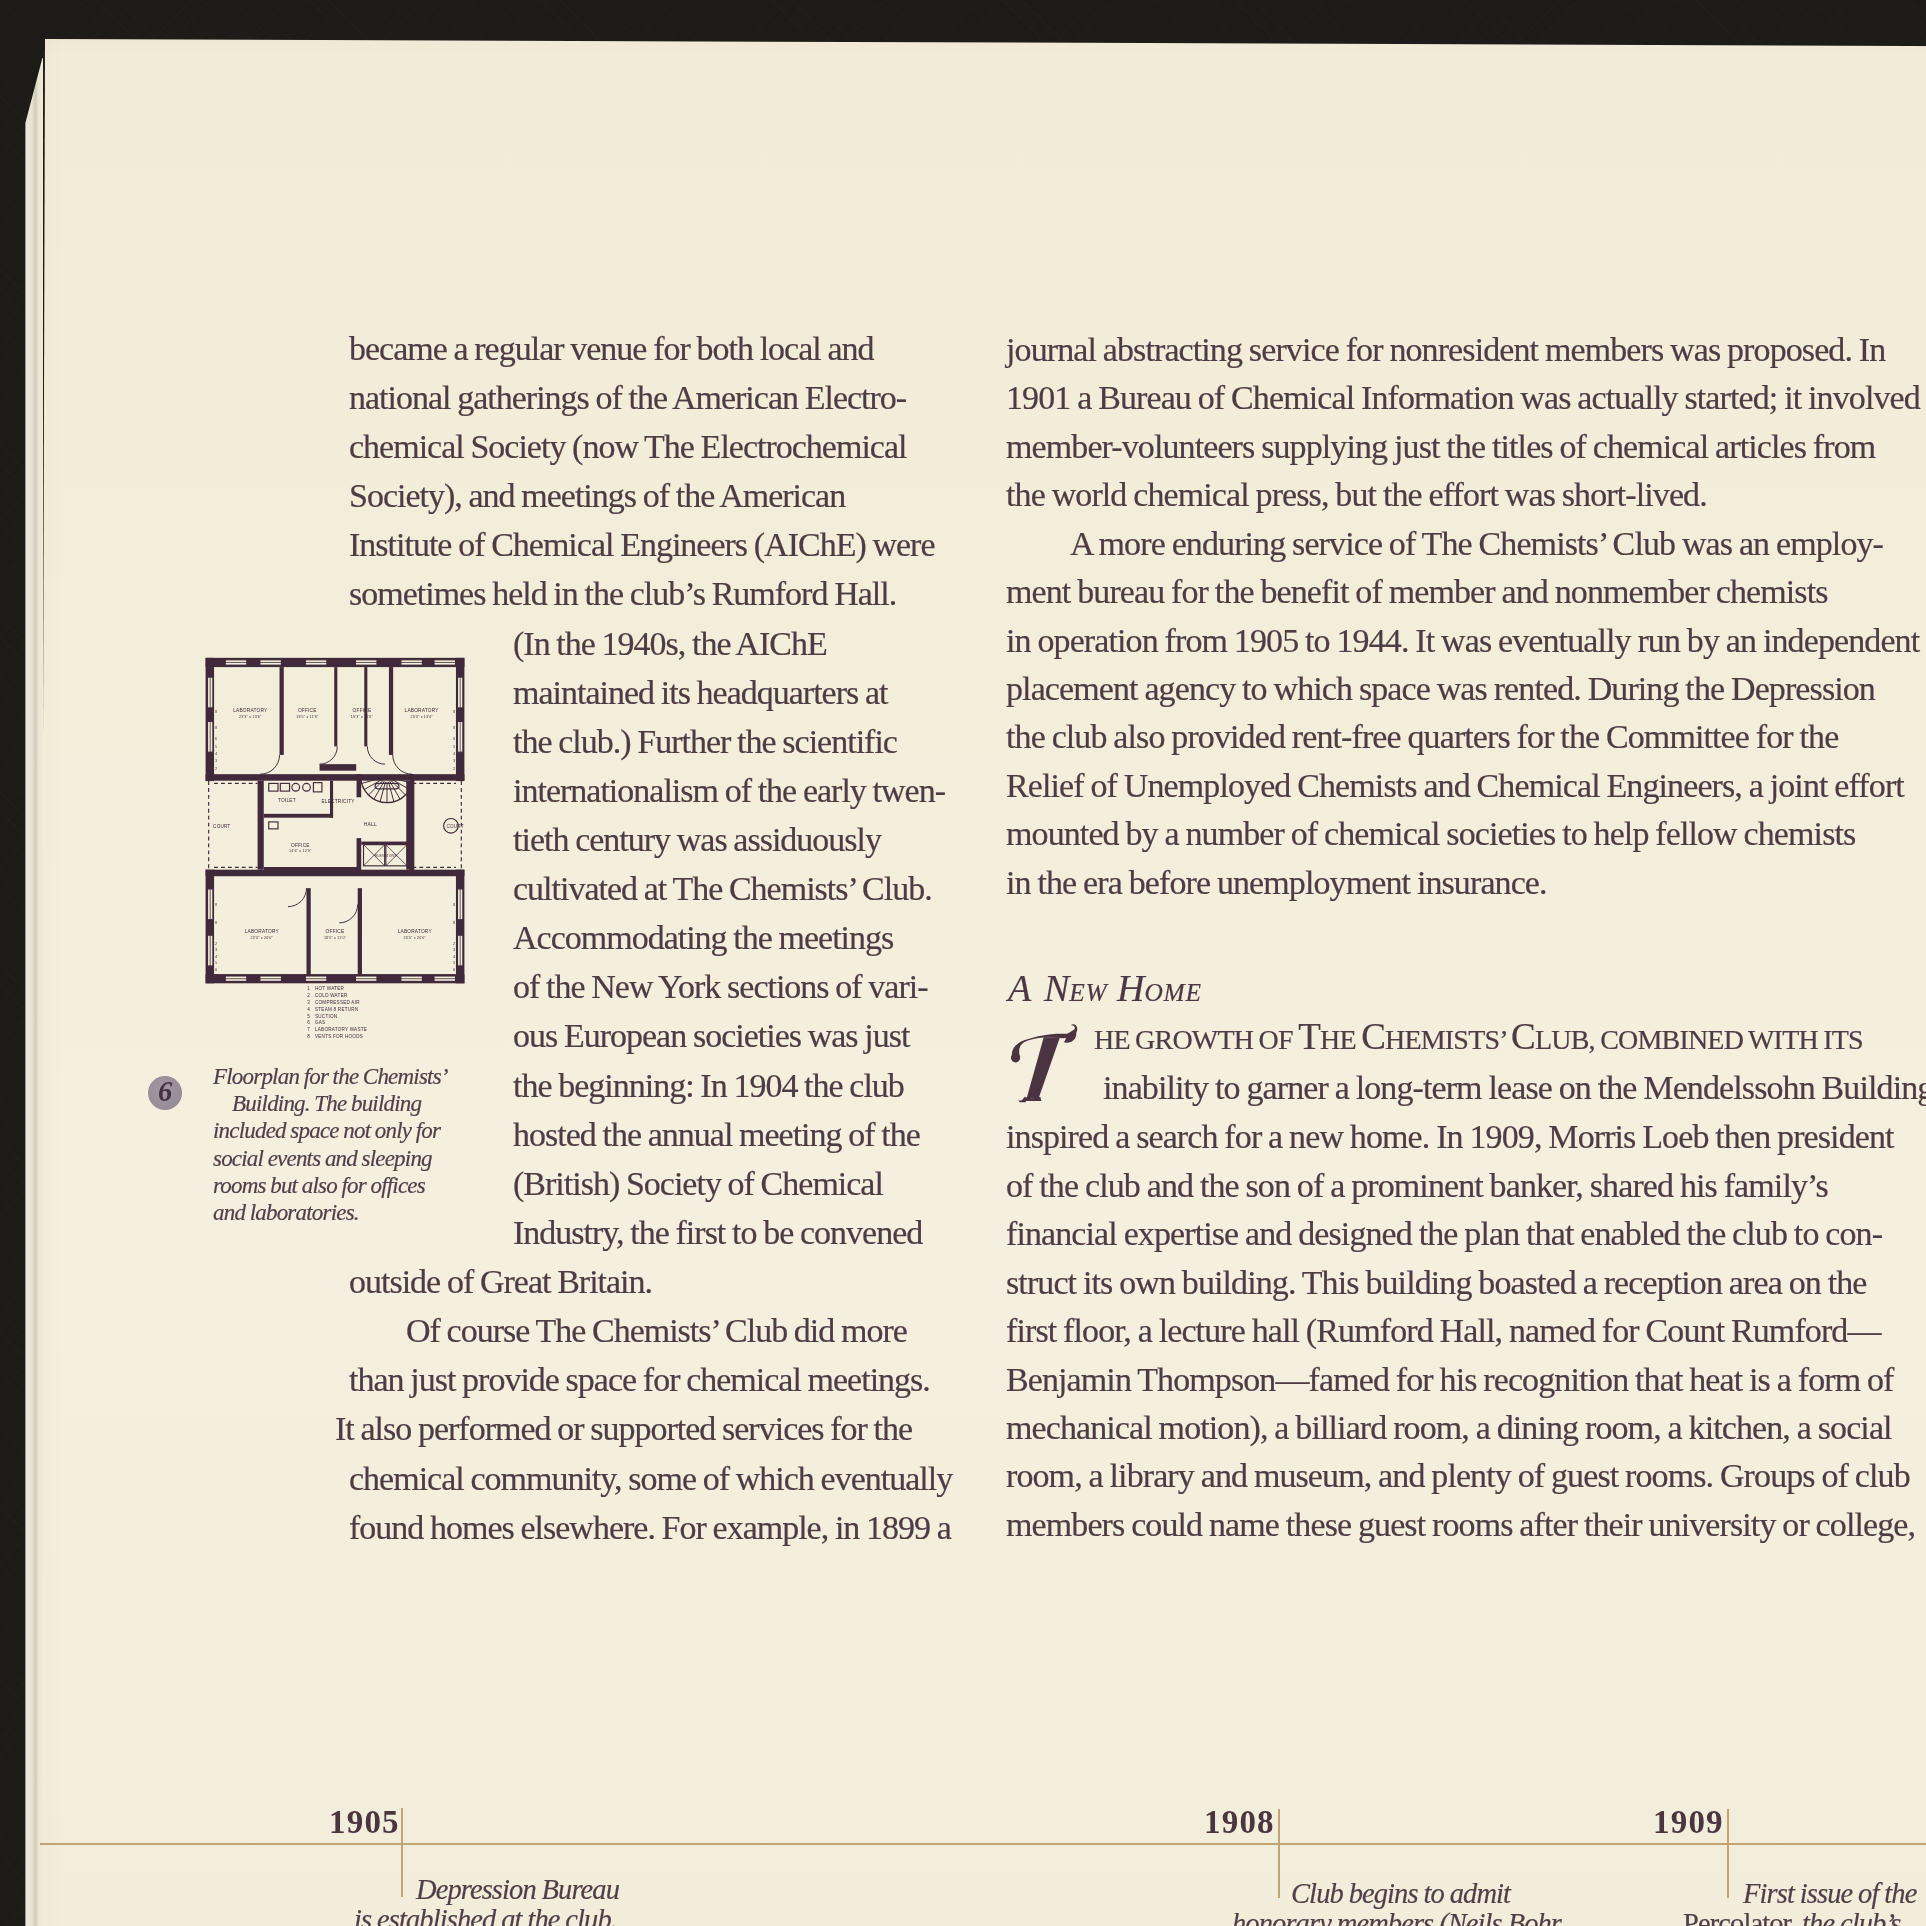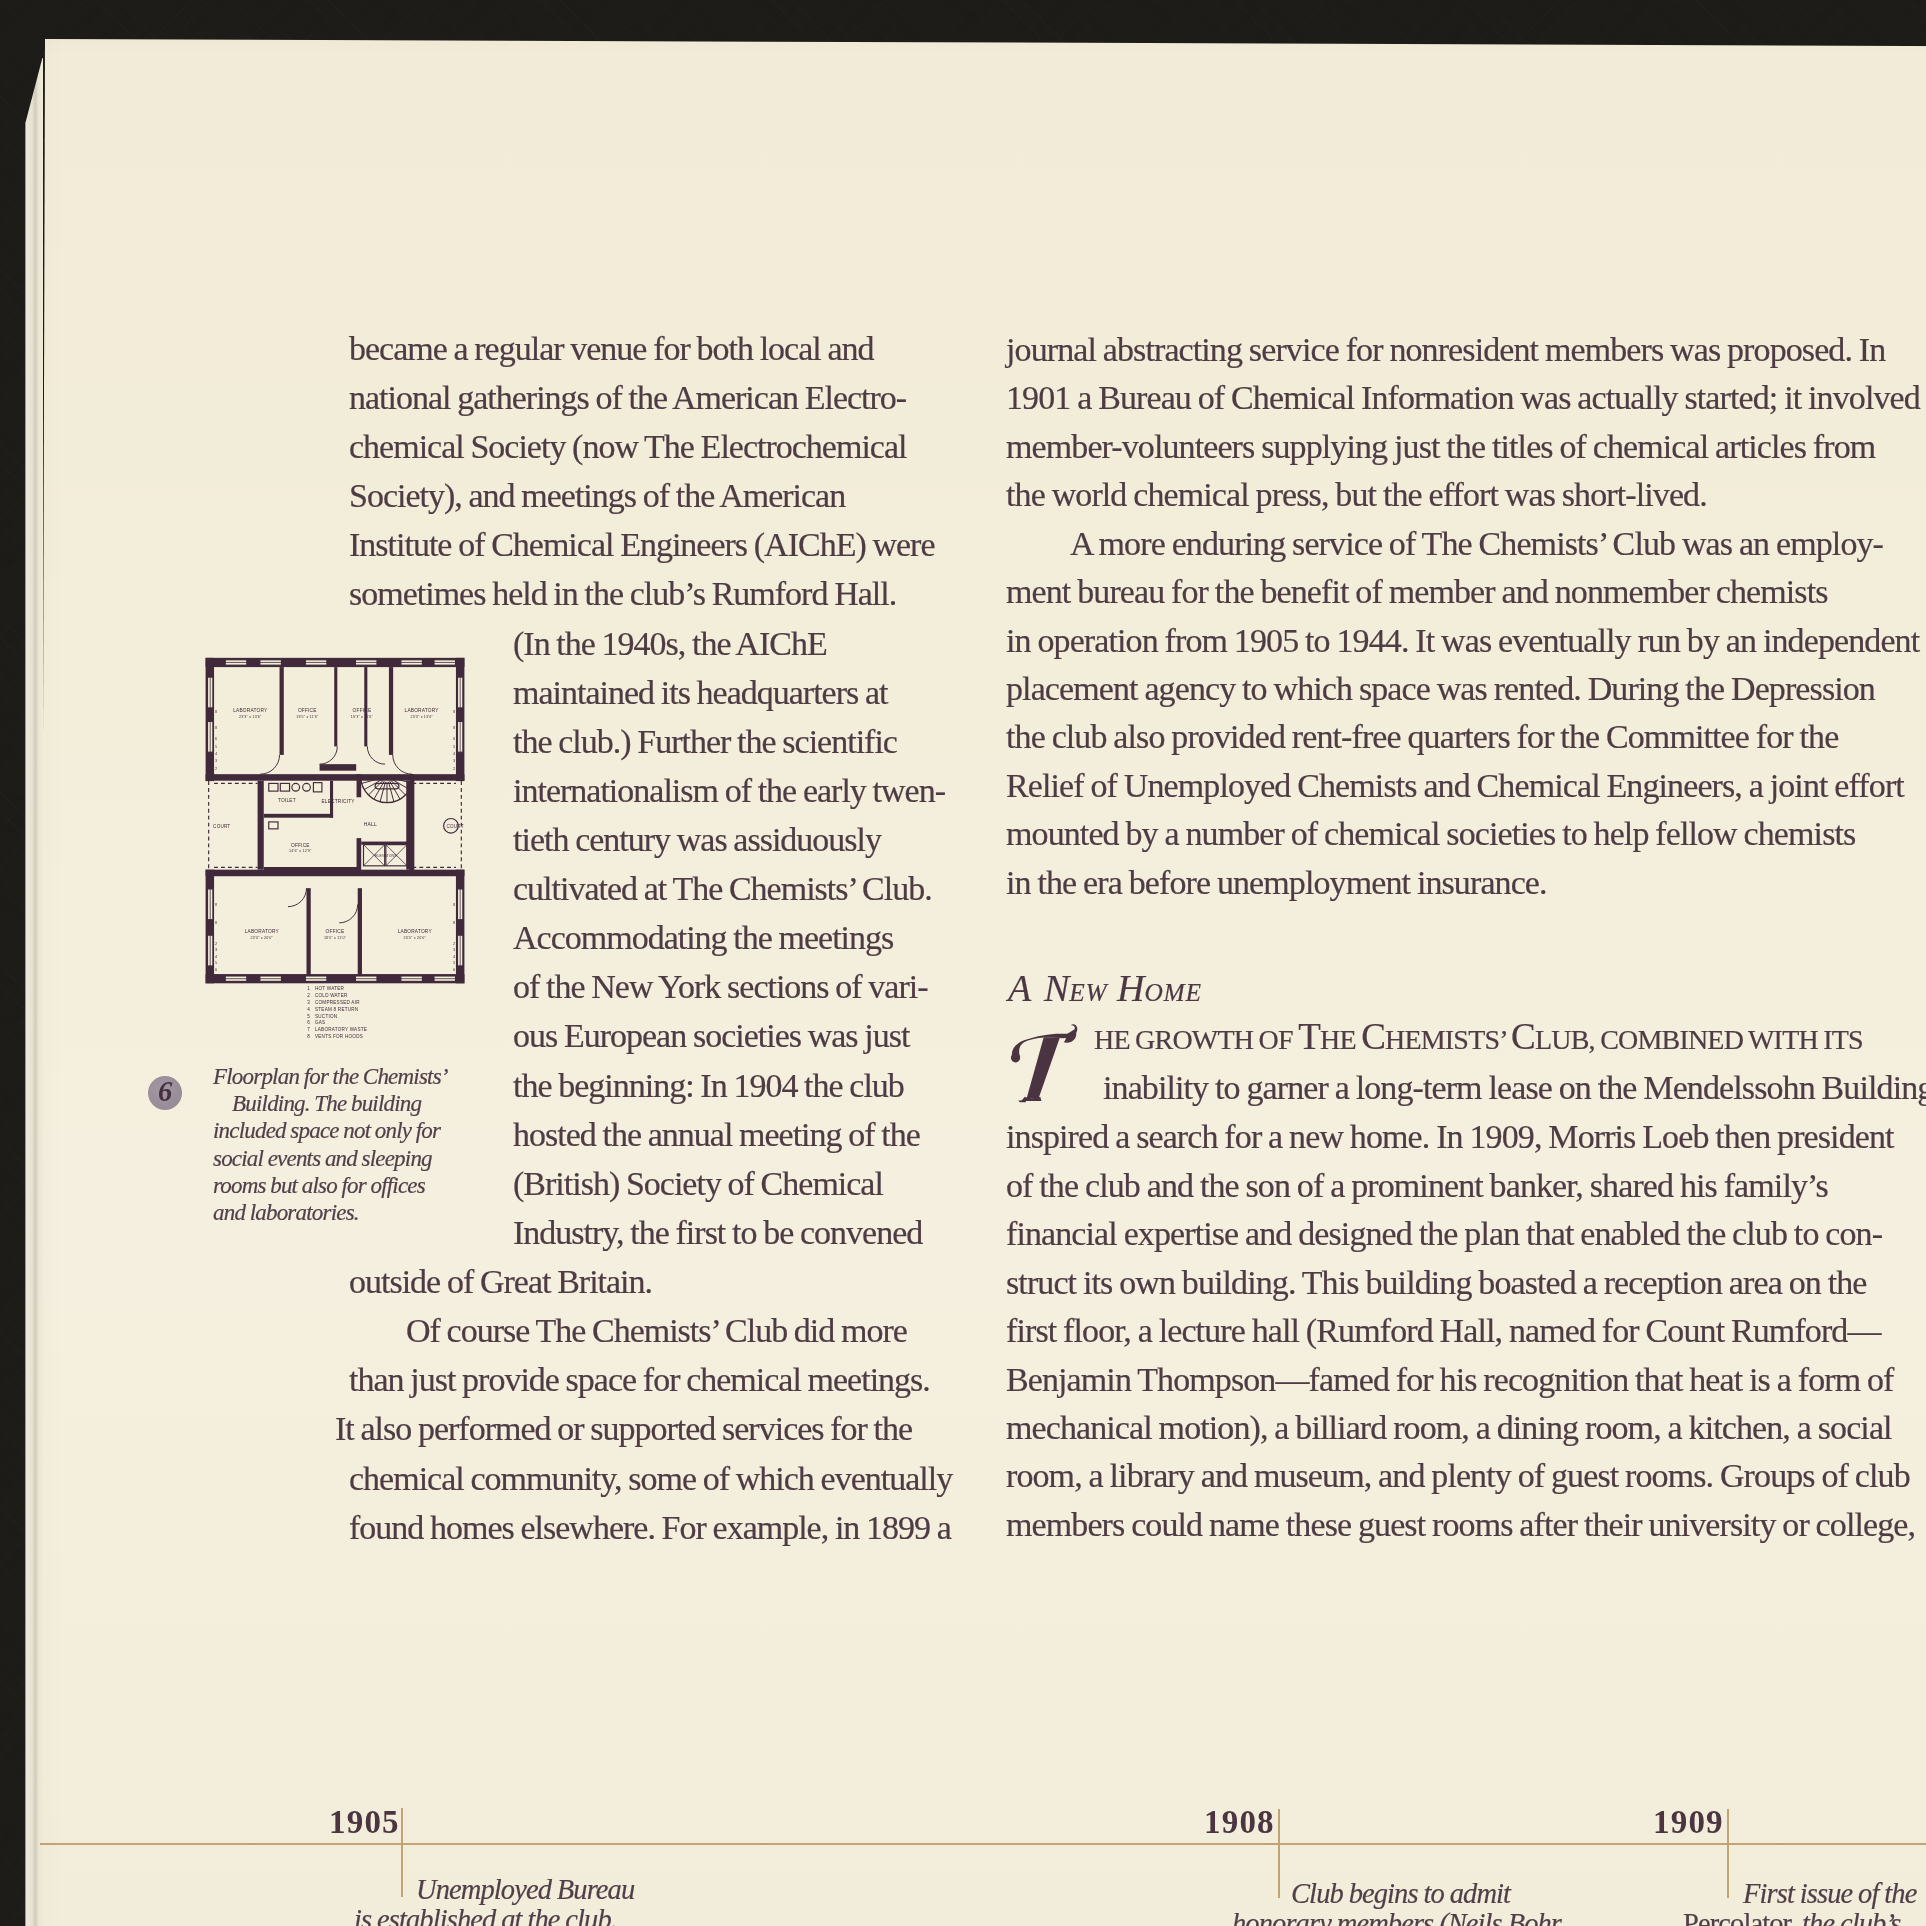--- a/index.html
+++ b/index.html
@@ -85,21 +85,21 @@
 <div class="t hdg" style="left:1008px;top:969px;"><span class="bc2">A</span>  <span class="bc2">N</span><span class="sc2">EW</span> <span class="bc2">H</span><span class="sc2">OME</span></div>
 <div class="t cap" style="left:213px;top:1065px;">Floorplan for the Chemists’</div>
 <div class="t cap" style="left:213px;top:1092px;margin-left:19px;">Building. The building</div>
 <div class="t cap" style="left:213px;top:1119px;">included space not only for</div>
 <div class="t cap" style="left:213px;top:1147px;">social events and sleeping</div>
 <div class="t cap" style="left:213px;top:1174px;">rooms but also for offices</div>
 <div class="t cap" style="left:213px;top:1201px;">and laboratories.</div>
 <div class="t yr" style="left:329px;top:1806px;">1905</div>
 <div class="t yr" style="left:1204px;top:1806px;">1908</div>
 <div class="t yr" style="left:1653px;top:1806px;">1909</div>
-<div class="t tc" style="left:416px;top:1876px;">Unemployed Bureau</div>
+<div class="t tc" style="left:416px;top:1876px;">Depression Bureau</div>
 <div class="t tc" style="left:354px;top:1906px;">is established at the club.</div>
 <div class="t tc" style="left:1291px;top:1880px;">Club begins to admit</div>
 <div class="t tc" style="left:1232px;top:1910px;">honorary members (Neils Bohr</div>
 
 <div class="t tc" style="left:1743px;top:1880px;">First issue of the</div>
 <div class="t tc" style="left:1683px;top:1910px;"><span class="rom">Percolator,</span> the club’s</div>
 
 <div style="position:absolute;left:148px;top:1076px;width:34px;height:34px;border-radius:50%;
  background:radial-gradient(circle at 40% 40%, #a297a2 0%, #978c98 70%, #8d8290 100%);"></div>
 <div class="t" style="left:158px;top:1078px;font-style:italic;font-weight:bold;font-size:28.5px;color:#453041;">6</div>

